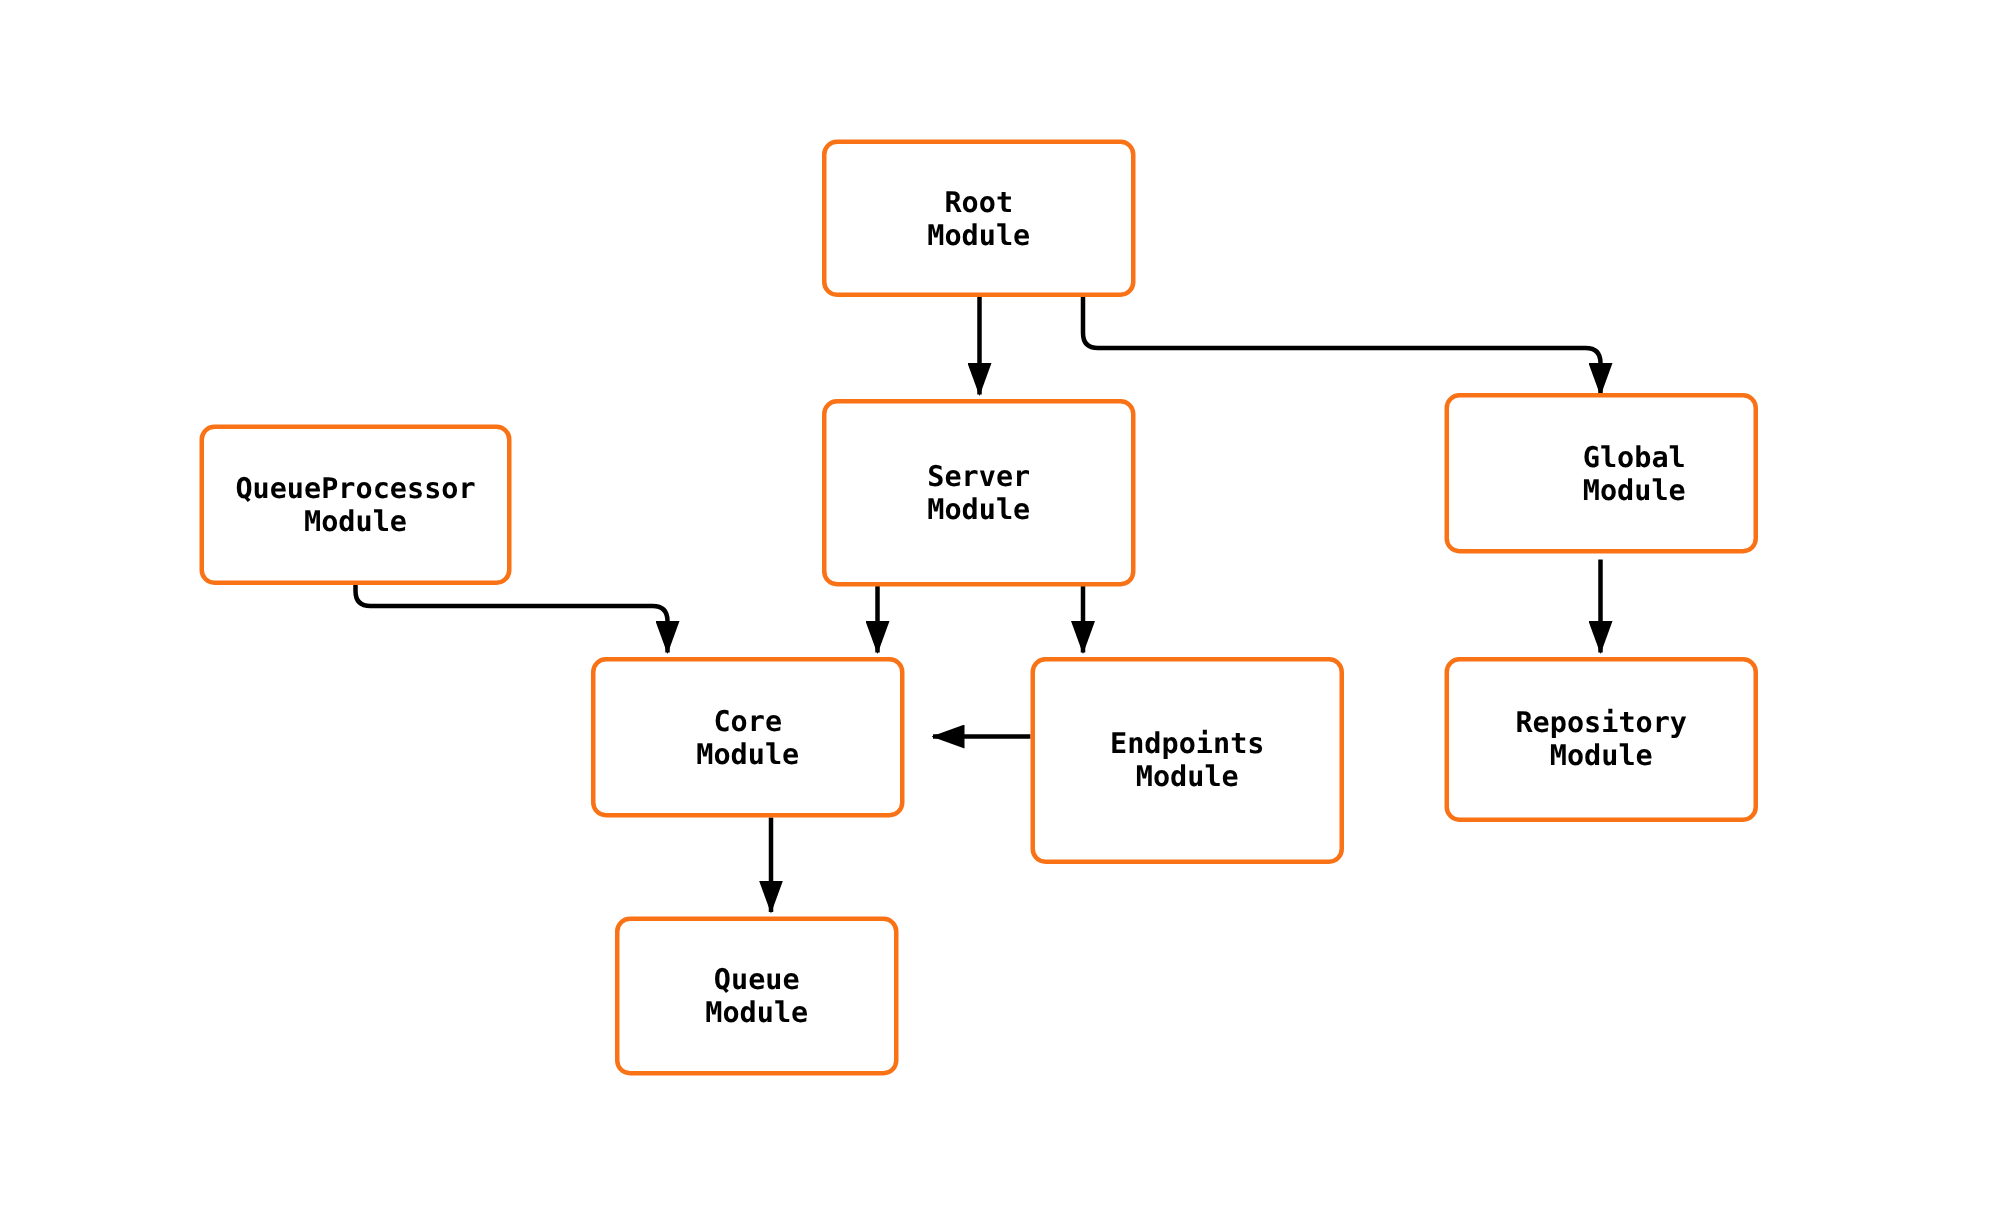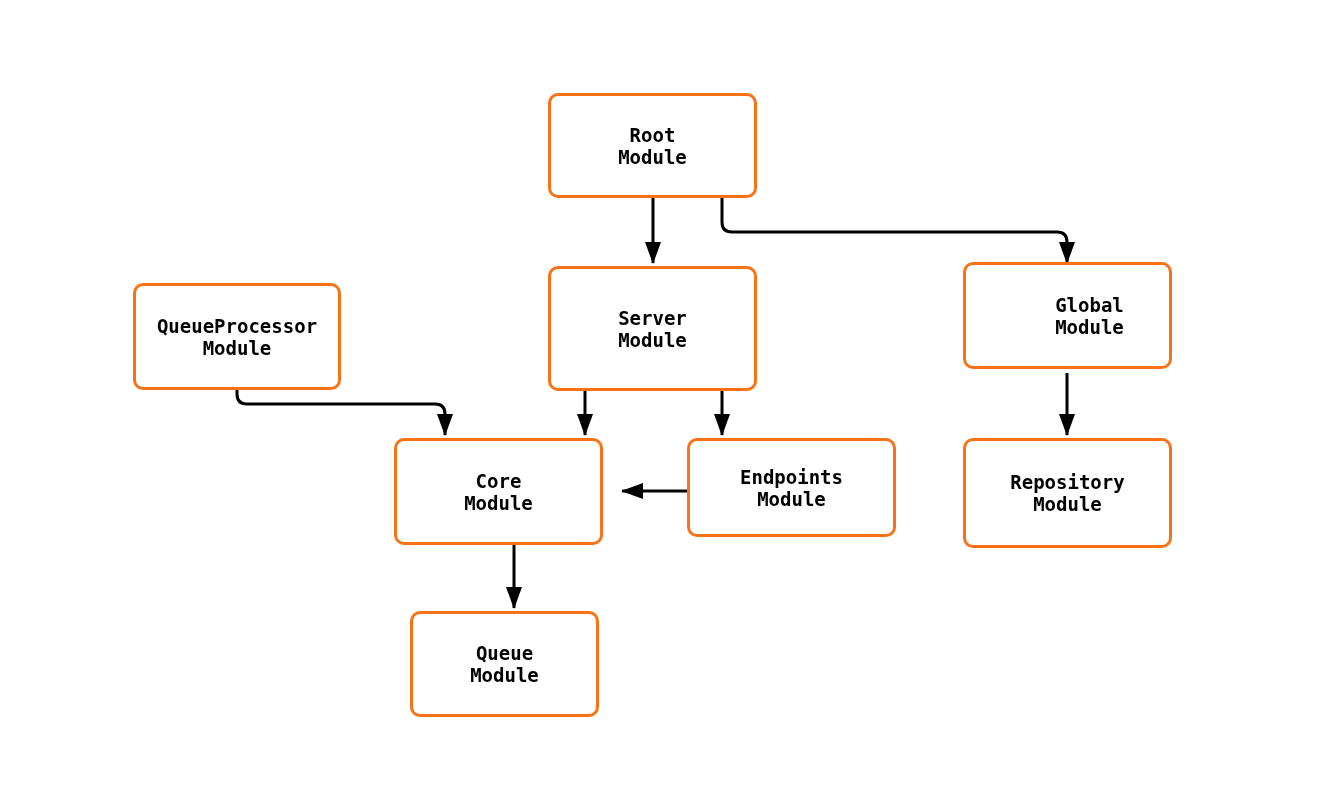--- a/index.html
+++ b/index.html
@@ -45,21 +45,21 @@
     color: #000000;
     text-align: center;
     white-space: pre-line;
   }
   
   #node-root          { left: 548px;  top: 93px;  width: 209px; height: 105px; }
   #node-queueprocessor{ left: 133px;  top: 266px; width: 208px; height: 107px; margin-top: 17px; }
   #node-server        { left: 548px;  top: 266px; width: 209px; height: 125px; }
   #node-global        { left: 963px;  top: 262px; width: 209px; height: 107px; padding-left: 44px; }
   #node-core          { left: 394px;  top: 438px; width: 209px; height: 107px; }
-  #node-endpoints     { left: 687px;  top: 438px; width: 209px; height: 99px; }
+  #node-endpoints     { left: 687px;  top: 438px; width: 209px; height: 138px; }
   #node-repository    { left: 963px;  top: 438px; width: 209px; height: 110px; }
   #node-queue         { left: 410px;  top: 611px; width: 189px; height: 106px; }
 </style>
 </head>
 <body>
 
 <div id="canvas">
 
   <svg id="edges" viewBox="0 0 1337 809" xmlns="http://www.w3.org/2000/svg">
     <defs>

